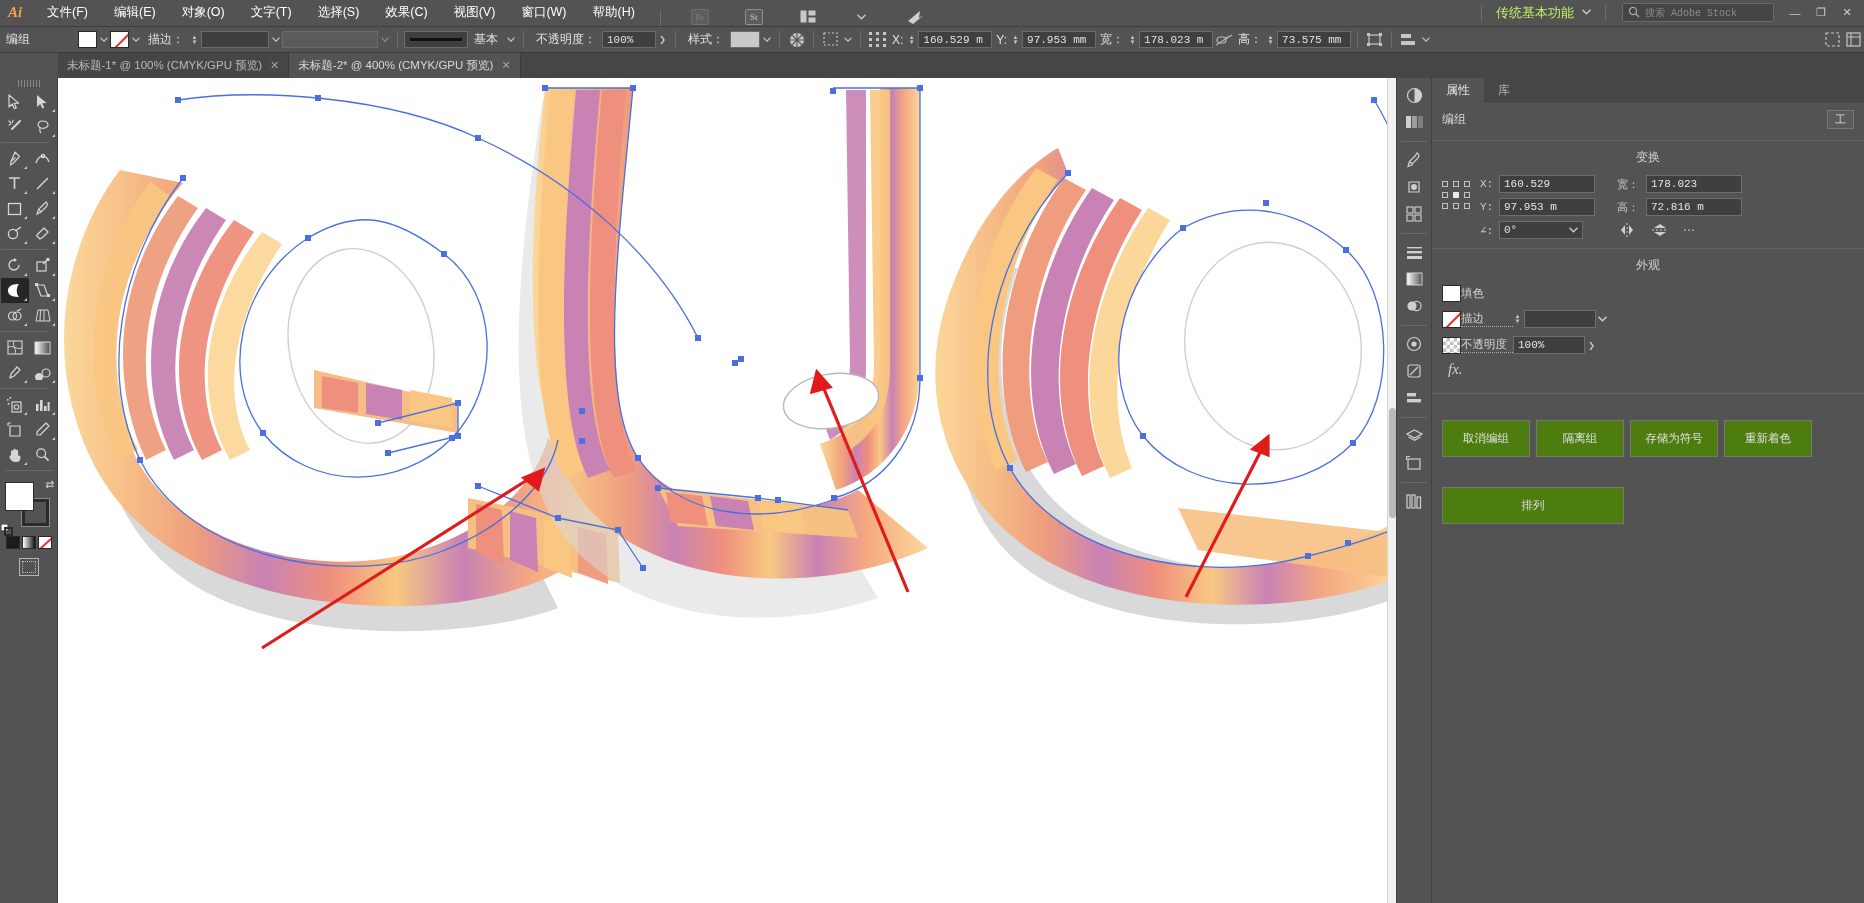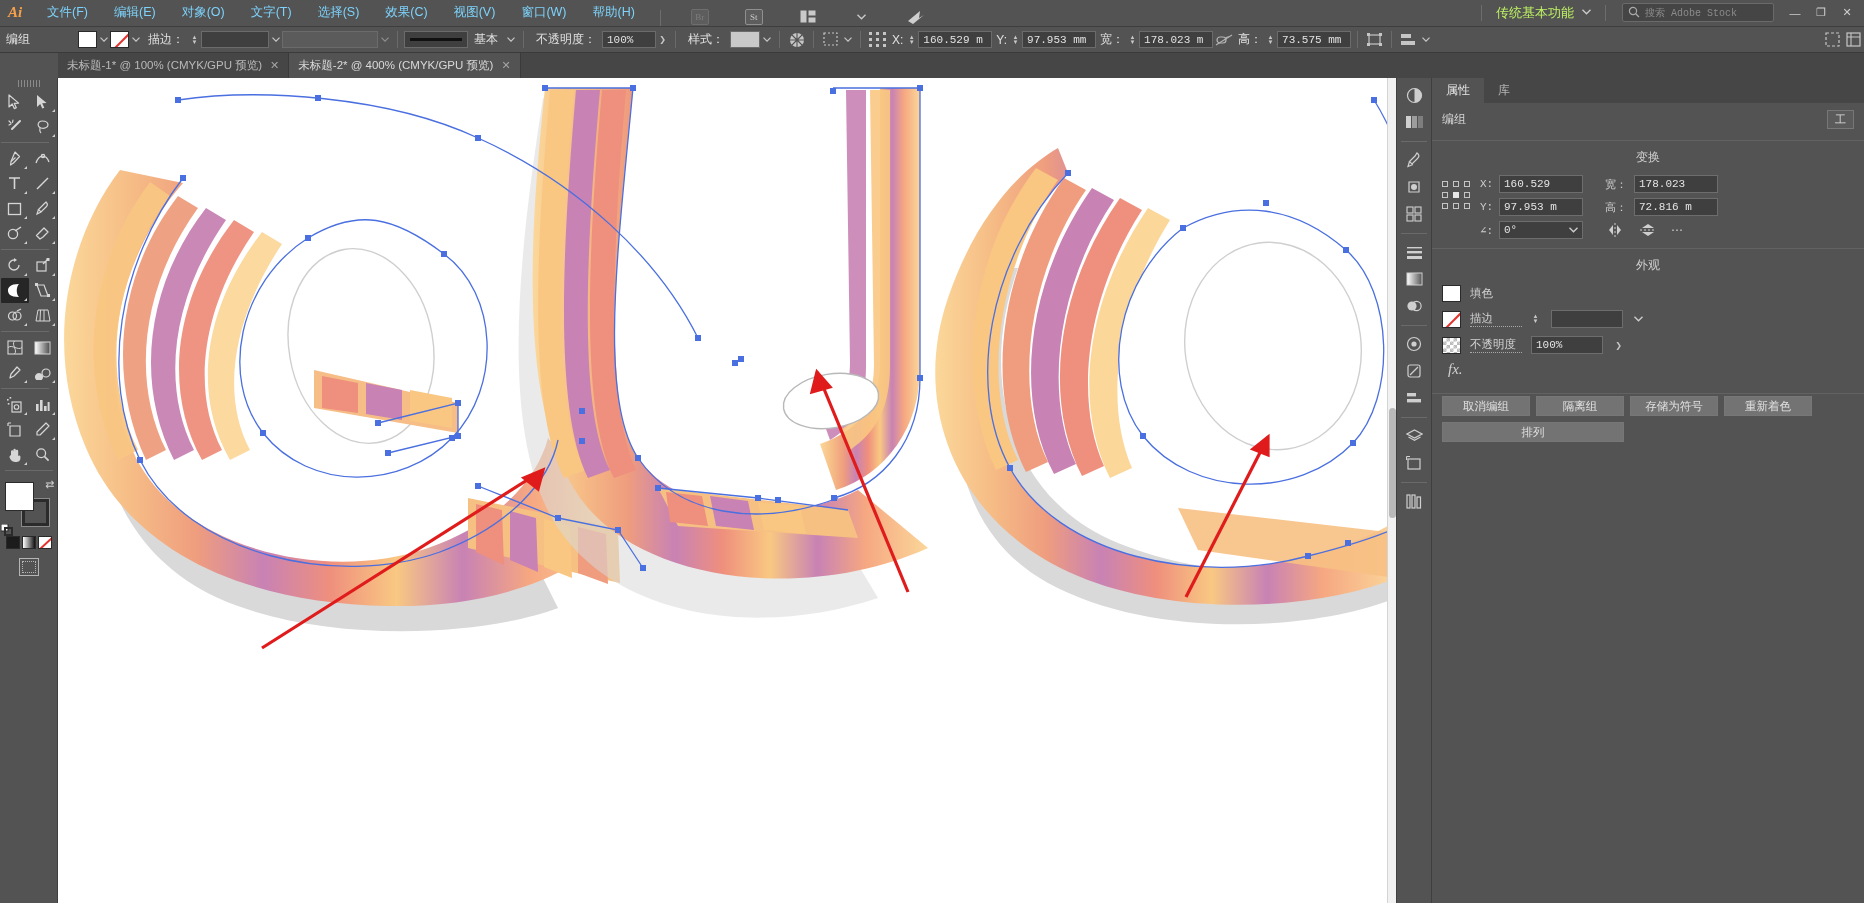--- a/index.html
+++ b/index.html
@@ -19,21 +19,21 @@
     border-bottom: 1px solid #3e3e3e;
     gap: 8px;
   }
   .ai-logo {
     width: 30px; height: 27px; display: flex; align-items: center; justify-content: center;
     color: #f7a04b; font-size: 15px; font-weight: bold; font-style: italic;
     font-family: "Liberation Serif", serif;
   }
   .menu-item {
     padding: 0 9px; height: 27px; line-height: 27px;
-    font-size: 12.5px; color: #7dd3fc; white-space: nowrap; cursor: default;
+    font-size: 12.5px; color: #ffffff; white-space: nowrap; cursor: default;
   }
   .mb-sep { width: 1px; height: 16px; background: #6d6d6d; margin: 0 8px; }
   .mb-icon {
     width: 22px; height: 19px; margin: 0 12px;
     display: flex; align-items: center; justify-content: center;
     font-size: 10px; color: #b8b8b8;
   }
   .icon-box {
     border: 1px solid #8f8f8f; border-radius: 2px; background: #5d5d5d;
     width: 18px; height: 16px; display: flex; align-items: center; justify-content: center;
@@ -188,50 +188,50 @@
   .xf-grid { display: flex; align-items: flex-start; gap: 8px; padding: 2px 10px 0 10px; }
   .ref-pt { width: 30px; height: 30px; display: grid; grid-template-columns: repeat(3,1fr);
     grid-template-rows: repeat(3,1fr); gap: 3px; margin-top: 6px; }
   .ref-pt i { display: block; width: 6px; height: 6px; border: 1px solid #c5c5c5; background: transparent; }
   .ref-pt i.on { background: #e8e8e8; border-color: #e8e8e8; }
   .xf-cols { display: flex; gap: 22px; }
   .xf-col { display: flex; flex-direction: column; gap: 5px; }
   .fld-row { display: flex; align-items: center; gap: 5px; }
   .fld-lbl { width: 14px; font-size: 11px; color: #cfcfcf; font-family: "Liberation Mono", monospace; }
   .fld {
-    width: 84px; height: 18px; background: #3f3f3f; border: 1px solid #6d6d6d;
+    width: 96px; height: 18px; background: #3f3f3f; border: 1px solid #6d6d6d;
     color: #e4e4e4; font-size: 11px; display: flex; align-items: center;
     padding: 0 4px; font-family: "Liberation Mono", monospace; overflow: hidden; white-space: nowrap;
   }
   .angle-sel { width: 84px; height: 18px; background: #3f3f3f; border: 1px solid #6d6d6d;
     display: flex; align-items: center; justify-content: space-between; padding: 0 4px;
     color: #e4e4e4; font-size: 11px; font-family: "Liberation Mono", monospace; }
   .flip-row { display: flex; gap: 13px; align-items: center; }
   .flip-ico { width: 20px; height: 18px; display: flex; align-items: center; justify-content: center; color: #cfcfcf; }
   .more-dots { color: #cfcfcf; font-size: 12px; letter-spacing: 1px; }
 
-  .app-row { display: flex; align-items: center; gap: 9px; padding: 4px 10px; }
+  .app-row { display: flex; align-items: center; padding: 4px 10px; }
   .app-sw { width: 19px; height: 17px; border: 1px solid #2a2a2a; background: #fff; flex: none; }
   .app-sw.nostroke { position: relative; background: #fff; overflow: hidden; }
   .app-sw.nostroke::after { content:""; position: absolute; left:-3px; top:50%; width:28px; height:2px;
     background:#e4332c; transform: rotate(-45deg); }
   .app-sw.opacity {
     background-image: linear-gradient(45deg,#bcbcbc 25%,transparent 25%,transparent 75%,#bcbcbc 75%),
                       linear-gradient(45deg,#bcbcbc 25%,#fff 25%,#fff 75%,#bcbcbc 75%);
     background-size: 7px 7px; background-position: 0 0, 3.5px 3.5px;
   }
   .app-lbl { font-size: 11.5px; color: #d2d2d2; width: 52px; }
   .app-lbl.link { border-bottom: 1px dotted #a9a9a9; }
   .fx-row { padding: 3px 10px 6px 16px; font-style: italic; font-family: "Liberation Serif", serif;
     font-size: 15px; color: #d2d2d2; }
 
   .qa-grid { display: flex; flex-wrap: wrap; gap: 6px; padding: 2px 10px 0 10px; width: 100%; }
   .qa-btn {
-    width: 88px; height: 20px; border: 1px solid #777; background: #737373;
-    color: #e0e0e0; font-size: 11.5px; display: flex; align-items: center; justify-content: center;
+    width: 88px; height: 37px; border: 1px solid #777; background: #4d7c0f;
+    color: #e0e0e0; font-size: 11.5px; display: flex; align-items: center; justify-content: center; margin-top: 24px;
   }
   .qa-btn.full { width: 182px; }
 
   
   .anno { position: absolute; left: 0; top: 0; width: 1864px; height: 903px; pointer-events: none; }
 </style>
 </head>
 <body>
 
 <div class="app">

